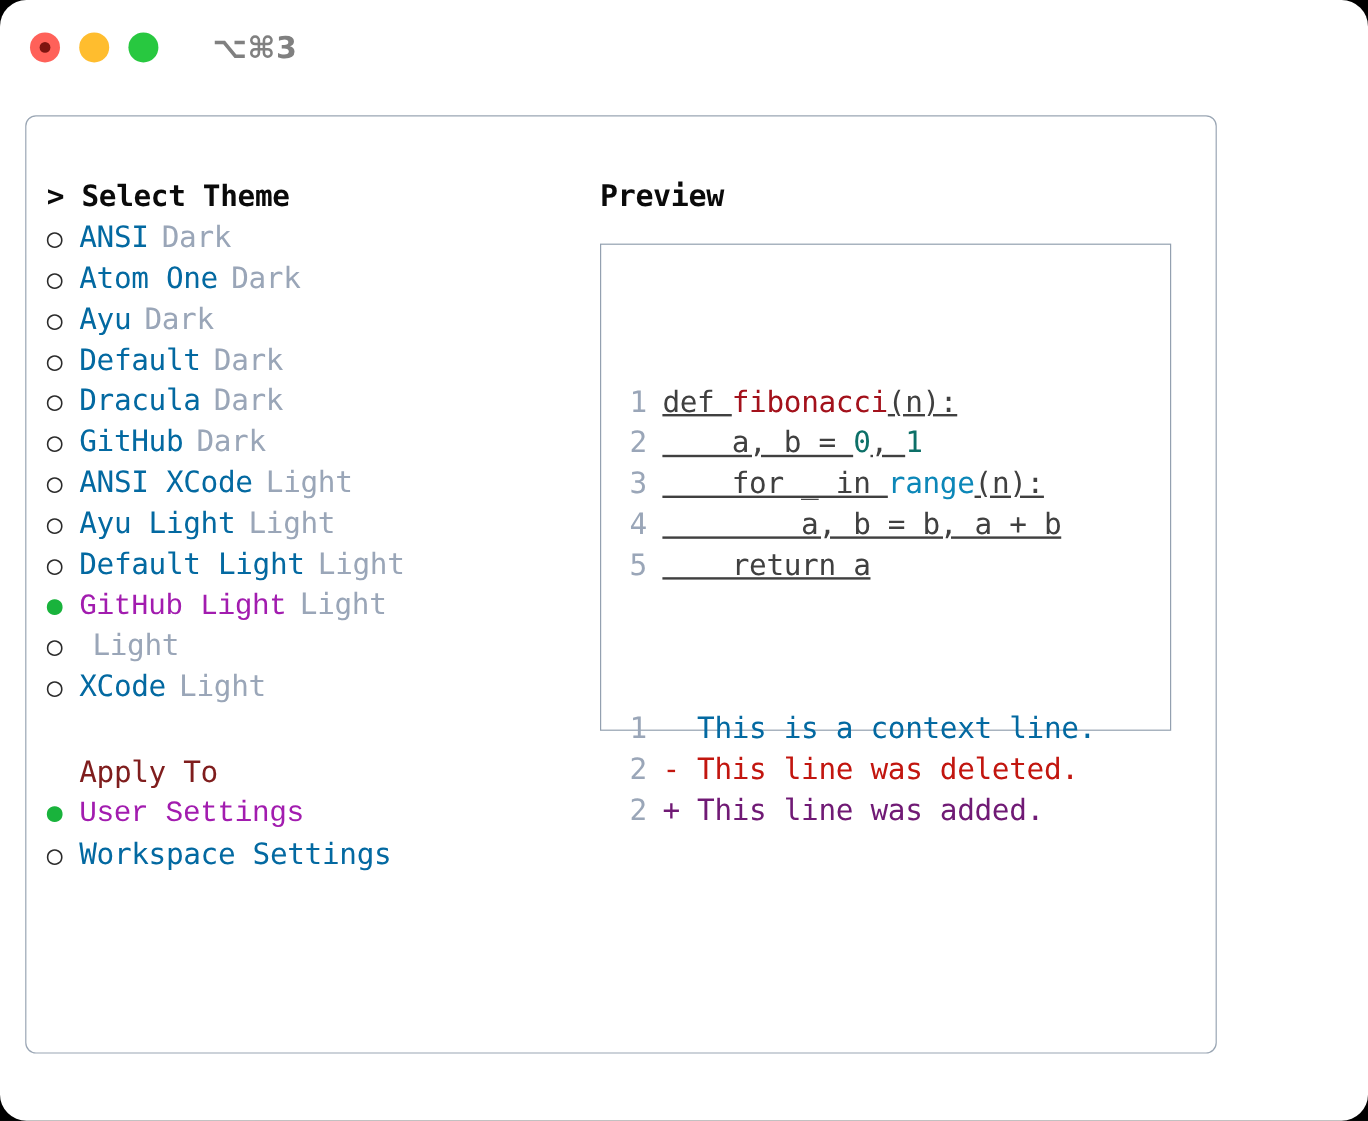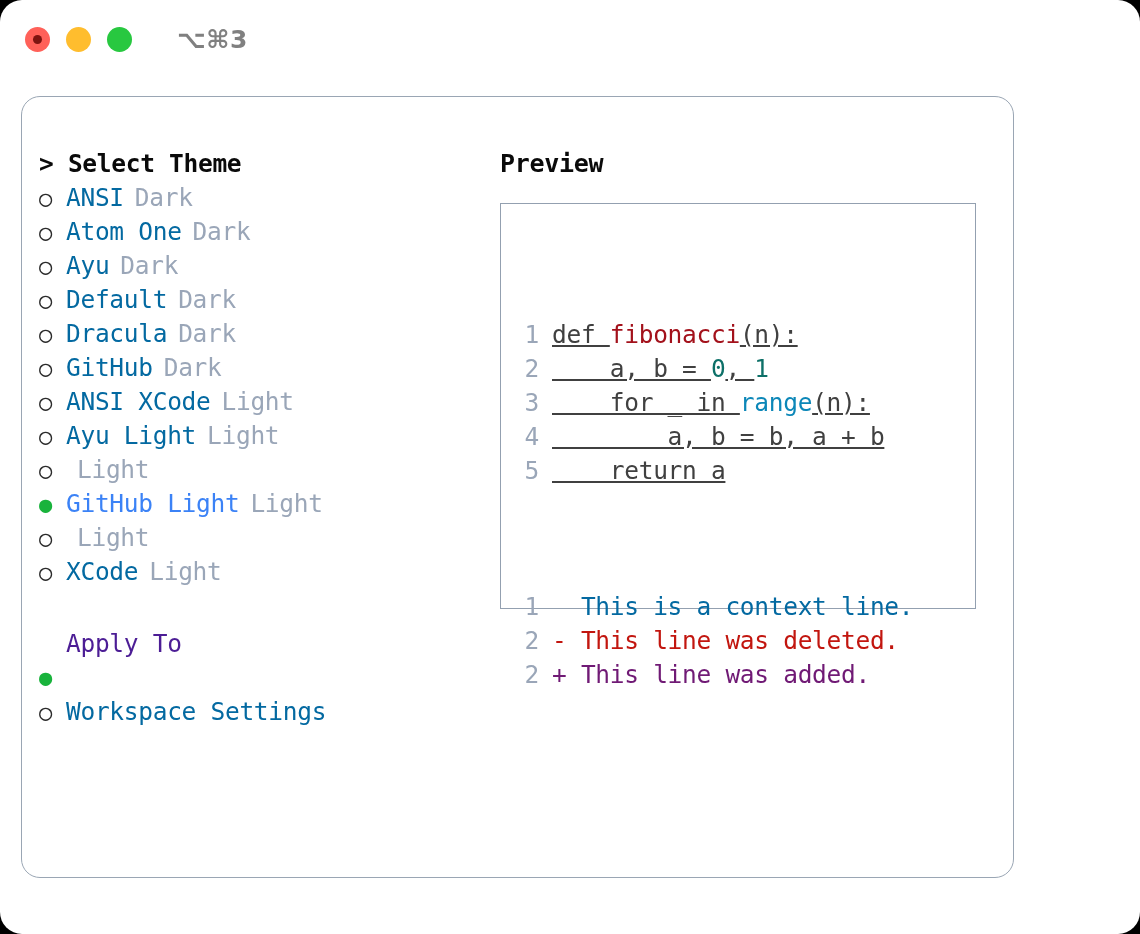--- a/index.html
+++ b/index.html
@@ -72,21 +72,21 @@
   }
 
   
   .panel {
     position: absolute;
     left: 21px;
     top: 96px;
     width: 993px;
     height: 782px;
     border: 1.6px solid #9aa6b4;
-    border-radius: 19px;
+    border-radius: 9px;
     box-sizing: border-box;
     background: #ffffff;
   }
 
   .panel-inner {
     position: absolute;
     left: 0; top: 0;
     width: 100%; height: 100%;
   }
 
@@ -121,31 +121,31 @@
     flex: 0 0 27px;
     color: #2b2b2b;
     font-size: 22px;
     line-height: 34px;
   }
   .marker.sel {
     color: #19b33c;
     font-size: 22px;
   }
   .theme-name { color: #0369a1; }
-  .theme-row.selected .theme-name { color: #3b82f6; }
+  .theme-row.selected .theme-name { color: #a21caf; font-family: Liberation Mono, monospace; }
   .theme-kind {
     color: #9aa6b8;
     margin-left: 11px;
   }
 
   .section-gap { height: 38px; }
 
   .subheader {
     font-size: 24.5px;
-    color: #4c1d95;
+    color: #7f1d1d;
     line-height: 34px;
     padding-left: 27px;
     white-space: pre;
     letter-spacing: -0.3px;
   }
 
   .hint {
     margin-top: 30px;
     font-size: 24.5px;
     color: #98a4b5;
@@ -228,31 +228,31 @@
         <div class="list-header">&gt; Select Theme</div>
         <div id="theme-list">
             <div class="theme-row"><span class="marker">○</span><span class="theme-name">ANSI</span><span class="theme-kind">Dark</span></div>
             <div class="theme-row"><span class="marker">○</span><span class="theme-name">Atom One</span><span class="theme-kind">Dark</span></div>
             <div class="theme-row"><span class="marker">○</span><span class="theme-name">Ayu</span><span class="theme-kind">Dark</span></div>
             <div class="theme-row"><span class="marker">○</span><span class="theme-name">Default</span><span class="theme-kind">Dark</span></div>
             <div class="theme-row"><span class="marker">○</span><span class="theme-name">Dracula</span><span class="theme-kind">Dark</span></div>
             <div class="theme-row"><span class="marker">○</span><span class="theme-name">GitHub</span><span class="theme-kind">Dark</span></div>
             <div class="theme-row"><span class="marker">○</span><span class="theme-name">ANSI XCode</span><span class="theme-kind">Light</span></div>
             <div class="theme-row"><span class="marker">○</span><span class="theme-name">Ayu Light</span><span class="theme-kind">Light</span></div>
-            <div class="theme-row"><span class="marker">○</span><span class="theme-kind">Light</span></div>
+            <div class="theme-row"><span class="marker">○</span><span class="theme-name">Default Light</span><span class="theme-kind">Light</span></div>
             <div class="theme-row selected"><span class="marker sel">●</span><span class="theme-name">GitHub Light</span><span class="theme-kind">Light</span></div>
             <div class="theme-row"><span class="marker">○</span><span class="theme-kind">Light</span></div>
             <div class="theme-row"><span class="marker">○</span><span class="theme-name">XCode</span><span class="theme-kind">Light</span></div>
           </div>
 
         <div class="section-gap"></div>
 
         <div class="subheader">Apply To</div>
         <div id="apply-list">
-            <div class="theme-row selected"><span class="marker sel">●</span></div>
+            <div class="theme-row selected"><span class="marker sel">●</span><span class="theme-name">User Settings</span></div>
             <div class="theme-row"><span class="marker">○</span><span class="theme-name">Workspace Settings</span></div>
           </div>
 
       </div>
 
       <div class="right-col">
         <div class="preview-title">Preview</div>
         <div class="preview-box">
           <div class="code">
             <div id="code-lines"><div class="code-line"><span class="gutter">1</span><span><span class="code-text">def </span><span class="tok-fn">fibonacci</span><span class="code-text">(n):</span></span></div><div class="code-line"><span class="gutter">2</span><span><span class="code-text">    a, b = </span><span class="tok-num">0</span><span class="code-text">, </span><span class="tok-num">1</span></span></div><div class="code-line"><span class="gutter">3</span><span><span class="code-text">    for _ in </span><span class="tok-call">range</span><span class="code-text">(n):</span></span></div><div class="code-line"><span class="gutter">4</span><span><span class="code-text">        a, b = b, a + b</span></span></div><div class="code-line"><span class="gutter">5</span><span><span class="code-text">    return a</span></span></div></div>

